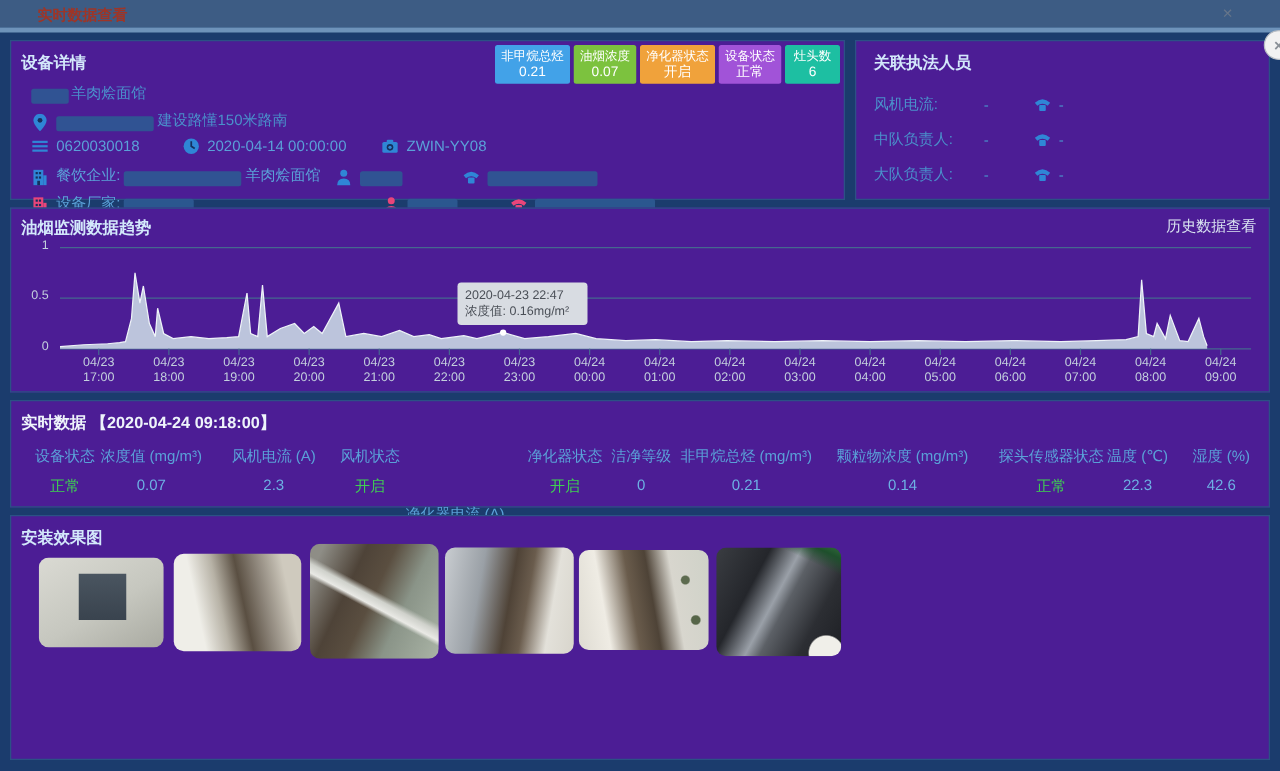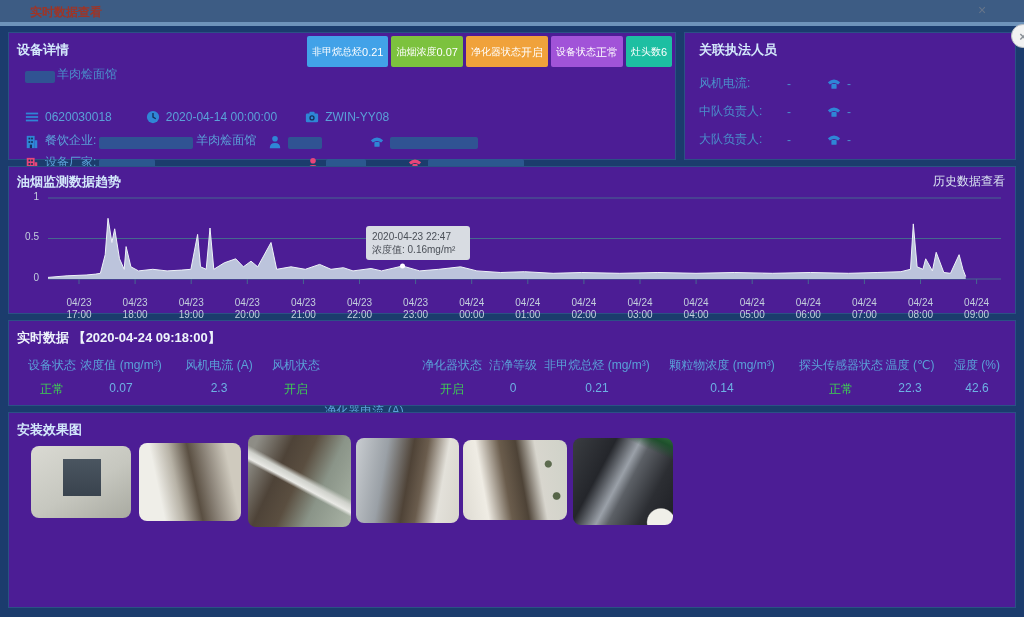--- a/index.html
+++ b/index.html
@@ -24,42 +24,42 @@
   .panel-h{font-size:13px;font-weight:bold;color:#d3e8fb;}
   #p-device{left:8px;top:32px;width:668px;height:128px;}
   #p-enf{left:684px;top:32px;width:332px;height:128px;}
   #p-chart{left:8px;top:166px;width:1008px;height:148px;}
   #p-rt{left:8px;top:320px;width:1008px;height:86px;}
   #p-photos{left:8px;top:412px;width:1008px;height:196px;}
   
   #p-device .panel-h{position:absolute;left:8px;top:8px;}
   .badges{position:absolute;right:3px;top:3px;display:flex;gap:3px;}
   .badge{min-width:34px;padding:2px 5px;height:27px;border-radius:2px;color:#fff;
-    display:flex;flex-direction:row;align-items:center;justify-content:center;line-height:12px;}
+    display:flex;flex-direction:column;align-items:center;justify-content:center;line-height:12px;}
   .badge .bl{font-size:10px;}
   .badge .bv{font-size:11px;}
   .drow{position:absolute;display:flex;align-items:flex-end;font-size:12px;color:#4a90cb;}
   .blue-t{color:#5aa0d8;}
   .redact{display:inline-block;height:12px;border-radius:2px;background:#2d5a92;opacity:.9;}
   .ic{display:inline-flex;width:14px;height:14px;margin-right:6px;flex:none;}
   .ic svg{width:100%;height:100%;}
   .ic-blue{fill:#2f86d6;}
   .ic-pink{fill:#e8457a;}
   
   #p-enf .panel-h{position:absolute;left:14px;top:8px;}
   .enf-row{position:absolute;left:14px;display:flex;align-items:center;font-size:12px;color:#4a90cb;}
   .enf-row .lbl{width:88px;}
   .enf-row .dash1{width:40px;}
   
   #p-chart .panel-h{position:absolute;left:8px;top:6px;}
   #hist-link{position:absolute;right:10px;top:6px;font-size:12px;color:#d9e4f1;cursor:pointer;}
   #chart-svg{position:absolute;left:39px;top:28px;}
   .ylab{position:absolute;font-size:10px;color:#c3cfdd;text-align:right;width:24px;}
   .xtick{position:absolute;top:118px;transform:translateX(-50%);text-align:center;
-    font-size:10px;line-height:12px;color:#c3cfdd;white-space:pre;margin-top:12px;}
+    font-size:10px;line-height:12px;color:#c3cfdd;white-space:pre;}
   .tooltip{
     position:absolute;left:357px;top:59px;width:92px;padding:4px 6px;border-radius:3px;
     background:#d8dce2;color:#4a4f57;font-size:10px;line-height:13px;z-index:5;
   }
   
   #p-rt .rt-head{position:absolute;left:8px;top:8px;font-size:13px;font-weight:bold;color:#eef4fb;}
   .fld{position:absolute;transform:translateX(-50%);text-align:center;white-space:nowrap;}
   .fld .fl{font-size:12px;color:#5aa0d8;}
   .fld .fv{font-size:12px;margin-top:7px;}
   
@@ -119,20 +119,30 @@
         <span class="bl">灶头数</span>
         <span class="bv">6</span>
       </div>
     </div>
 
   <div class="drow" style="left:16px;top:33px;">
     <span class="redact" style="width:30px;margin-right:2px;"></span>
     <span>羊肉烩面馆</span>
   </div>
 
+  <div class="drow" style="left:16px;top:55px;">
+    <span class="ic">
+      <svg viewBox="0 0 16 16" class="ic-blue">
+          <path d="M8 0C4.7 0 2 2.7 2 6c0 4.5 6 10 6 10s6-5.5 6-10C14 2.7 11.3 0 8 0z"></path>
+          <circle cx="8" cy="6" r="2.2" fill="#152f5d"></circle>
+        </svg>
+    </span>
+    <span class="redact" style="width:78px;margin-right:3px;"></span>
+    <span>建设路懂150米路南</span>
+  </div>
 
   <div class="drow blue-t" style="left:16px;top:77px;">
     <span class="ic">
       <svg viewBox="0 0 16 16" class="ic-blue">
           <rect x="1" y="3" width="14" height="2"></rect>
           <rect x="1" y="7" width="14" height="2"></rect>
           <rect x="1" y="11" width="14" height="2"></rect>
         </svg>
     </span>
     <span>0620030018</span>

